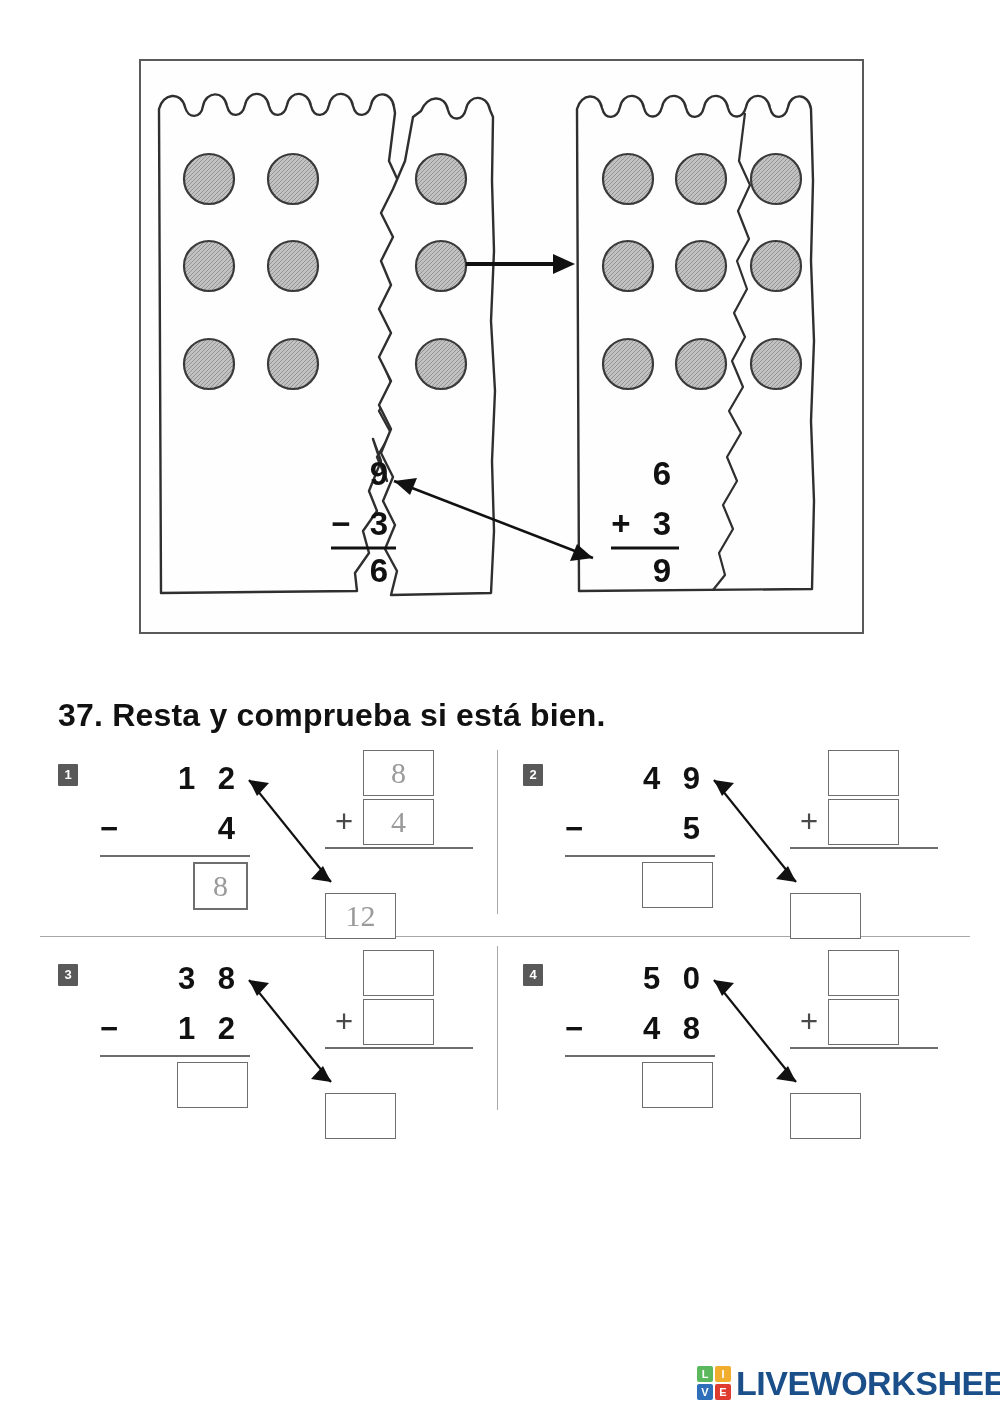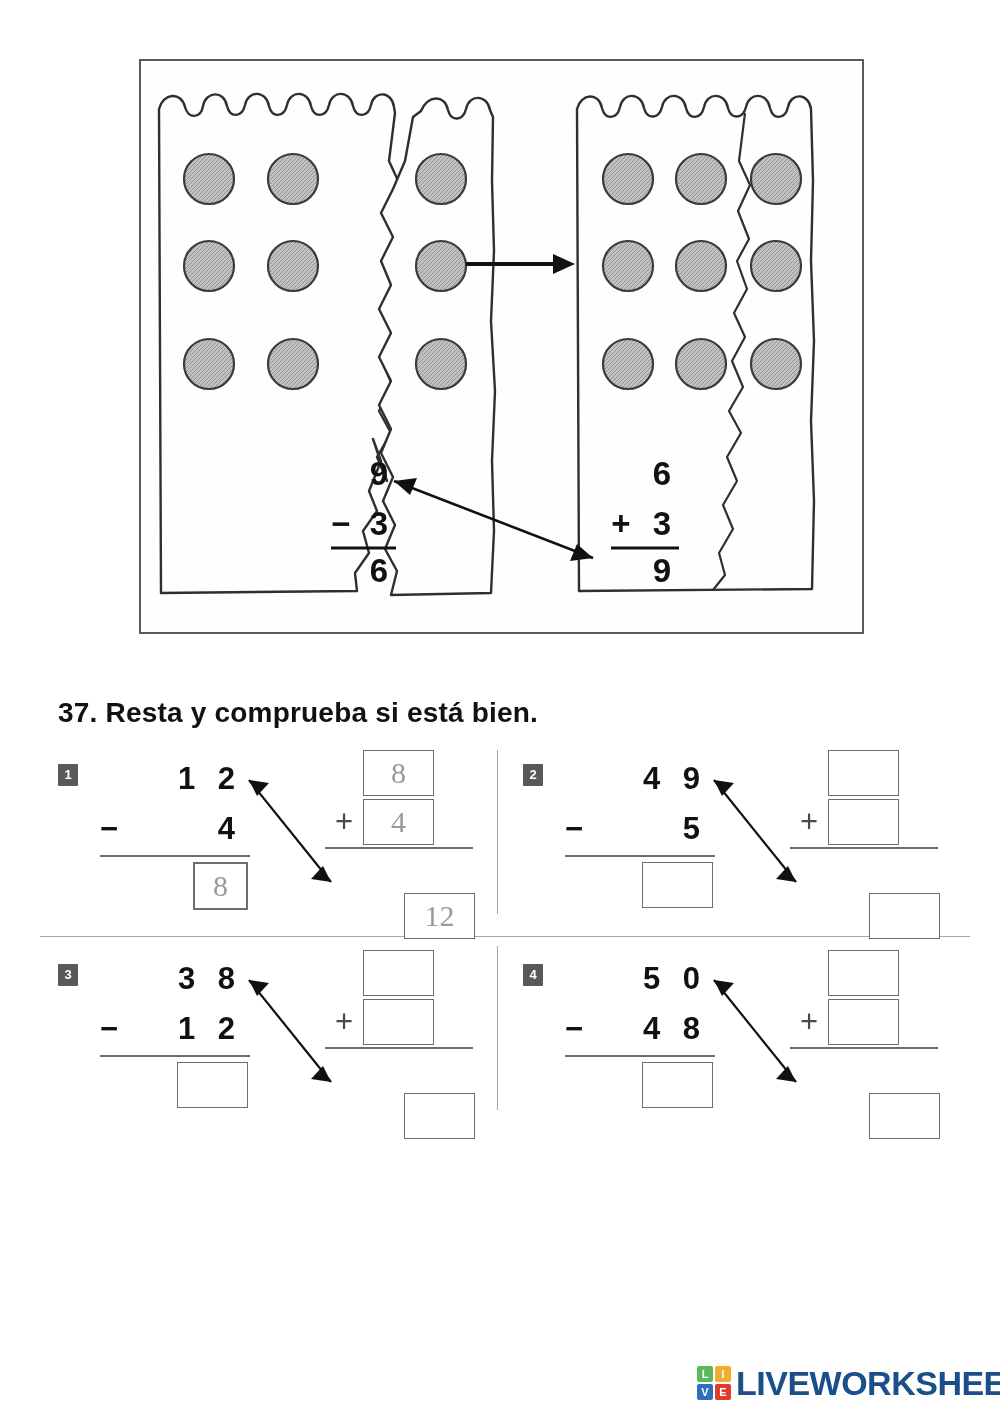--- a/index.html
+++ b/index.html
@@ -23,21 +23,21 @@
     width: 725px; height: 575px;
     border: 2px solid #5a5a5a;
     background: #fefefe;
   }
   .sheet-svg { display: block; }
 
   
   #section-title {
     position: absolute;
     left: 58px; top: 697px;
-    font-size: 28px;
+    font-size: 32px;
     font-weight: bold;
     color: #111;
     letter-spacing: 0.2px;
     white-space: nowrap;
   }
 
   
   #exercise-grid {
     position: absolute;
     left: 40px; top: 748px;
@@ -136,21 +136,20 @@
     line-height: 49px;
   }
   .add-rule {
     height: 2px;
     background: #6d6d6d;
     width: 148px;
     margin: 1px 0 2px 0;
   }
   .add-answer-wrap {
     display: flex;
-    justify-content: flex-end;
     margin-top: 44px;
   }
   .add-spacer { width: 38px; }
 
   
   .ibox {
     width: 71px; height: 46px;
     border: 1px solid #6e6e6e;
     background: #ffffff;
     font-family: "Liberation Serif", serif;

